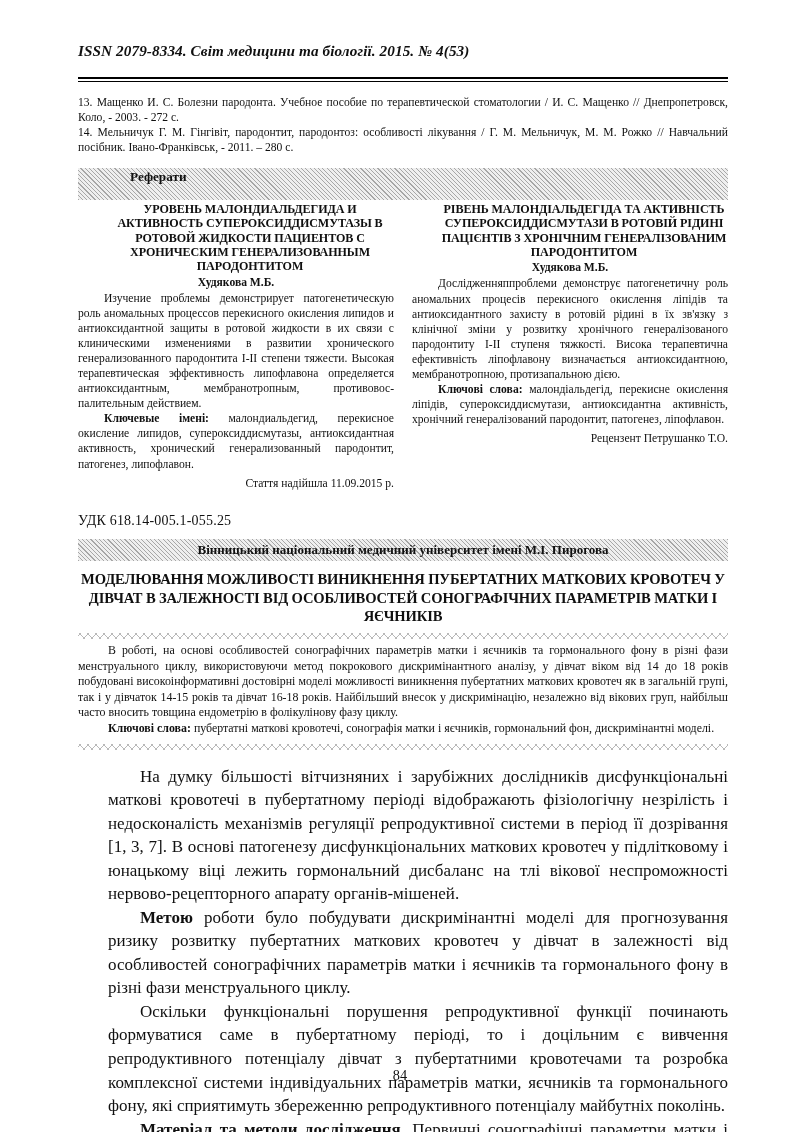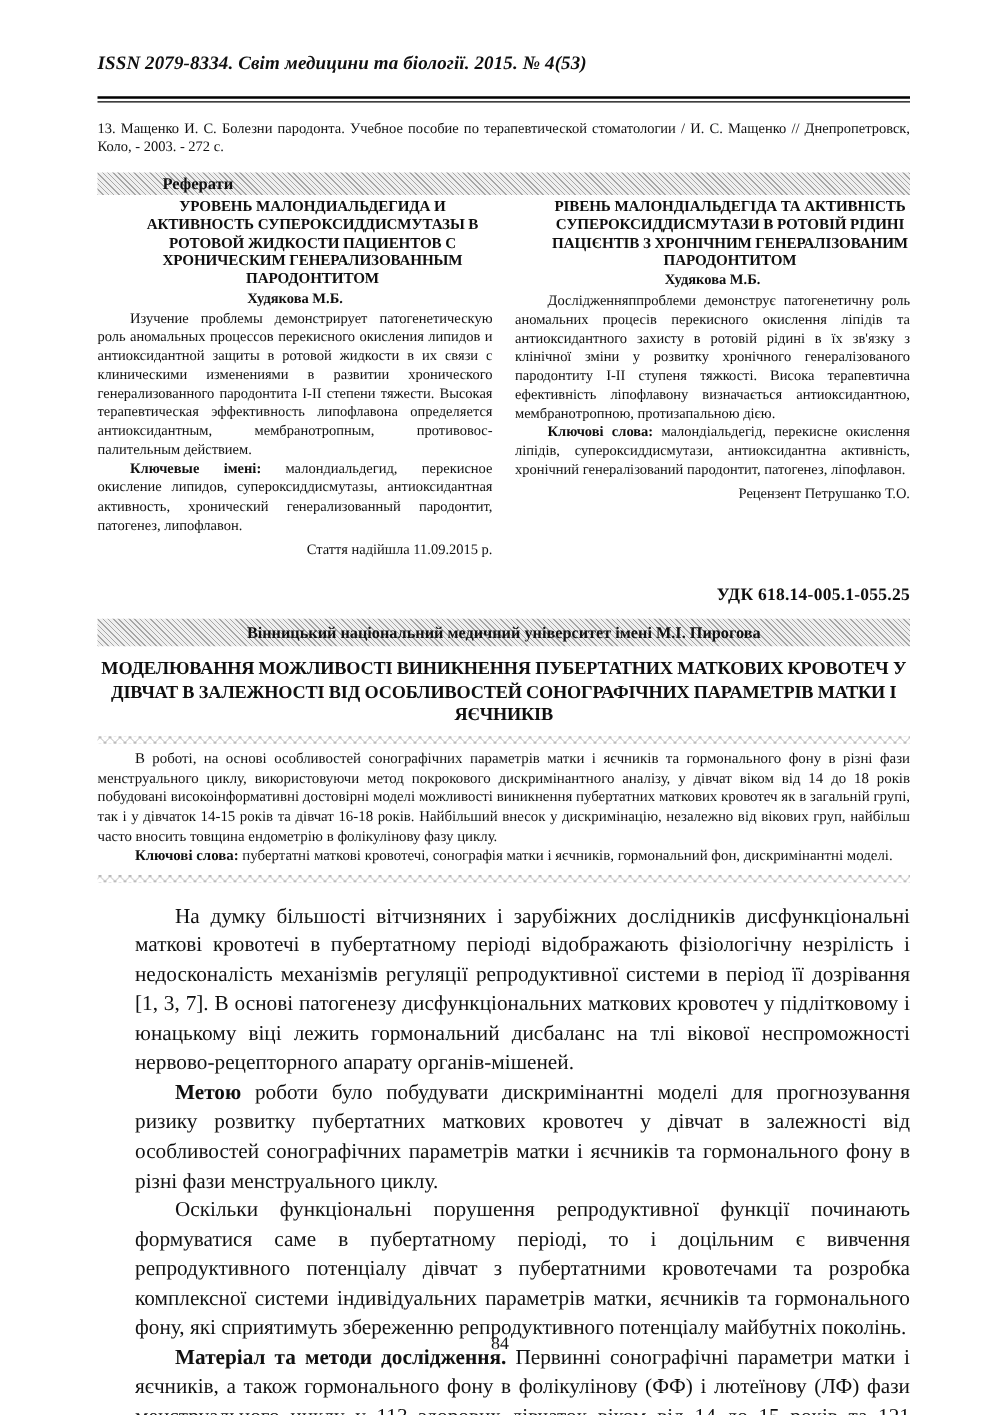--- a/index.html
+++ b/index.html
@@ -55,21 +55,21 @@
     background-image: repeating-linear-gradient(
       45deg,
       rgba(0,0,0,0.30) 0px,
       rgba(0,0,0,0.30) 0.8px,
       rgba(255,255,255,0) 0.8px,
       rgba(255,255,255,0) 3.0px
     );
   }
   .abstract-bar {
     margin-top: 12px;
-    height: 18px;
+    height: 32px;
     line-height: 18px;
     font-weight: bold;
     font-size: 13.2px;
     padding-left: 52px;
     box-sizing: border-box;
   }
   .abstract-bar span {
     background: transparent;
   }
 
@@ -114,24 +114,23 @@
   .abs-kw b { font-weight: bold; }
   .abs-foot {
     text-align: right;
     margin-top: 4px;
     font-size: 11.6px;
   }
 
   
   .udc {
     margin-top: 22px;
-    font-weight: bold;
+    font-weight: normal;
     font-size: 14px;
     letter-spacing: 0.2px;
-    text-align: right;
   }
 
   
   .author-bar {
     margin-top: 10px;
     padding: 2px 0 3px 0;
     text-align: center;
     font-weight: bold;
     font-size: 13px;
     line-height: 1.34;
@@ -207,20 +206,21 @@
 </head>
 <body>
 
 <div class="page">
 
   <div class="running-head">ISSN 2079-8334. Світ медицини та біології. 2015. № 4(53)</div>
   <div class="rule-double"></div>
 
   <div class="ref-list">
     <p>13. Мащенко И. С. Болезни пародонта. Учебное пособие по терапевтической стоматологии / И. С. Мащенко // Днепропетровск, Коло, - 2003. - 272 с.</p>
+    <p>14. Мельничук Г. М. Гінгівіт, пародонтит, пародонтоз: особливості лікування / Г. М. Мельничук, М. М. Рожко // Навчальний посібник. Івано-Франківськ, - 2011. – 280 с.</p>
   </div>
 
   <div class="abstract-bar hatch">
     <span>Реферати</span>
   </div>
 
   <div class="abs-cols">
 
     <div class="abs-col">
       <div class="abs-title">УРОВЕНЬ МАЛОНДИАЛЬДЕГИДА И АКТИВНОСТЬ СУПЕРОКСИДДИСМУТАЗЫ В РОТОВОЙ ЖИДКОСТИ ПАЦИЕНТОВ С ХРОНИЧЕСКИМ ГЕНЕРАЛИЗОВАННЫМ ПАРОДОНТИТОМ</div>

